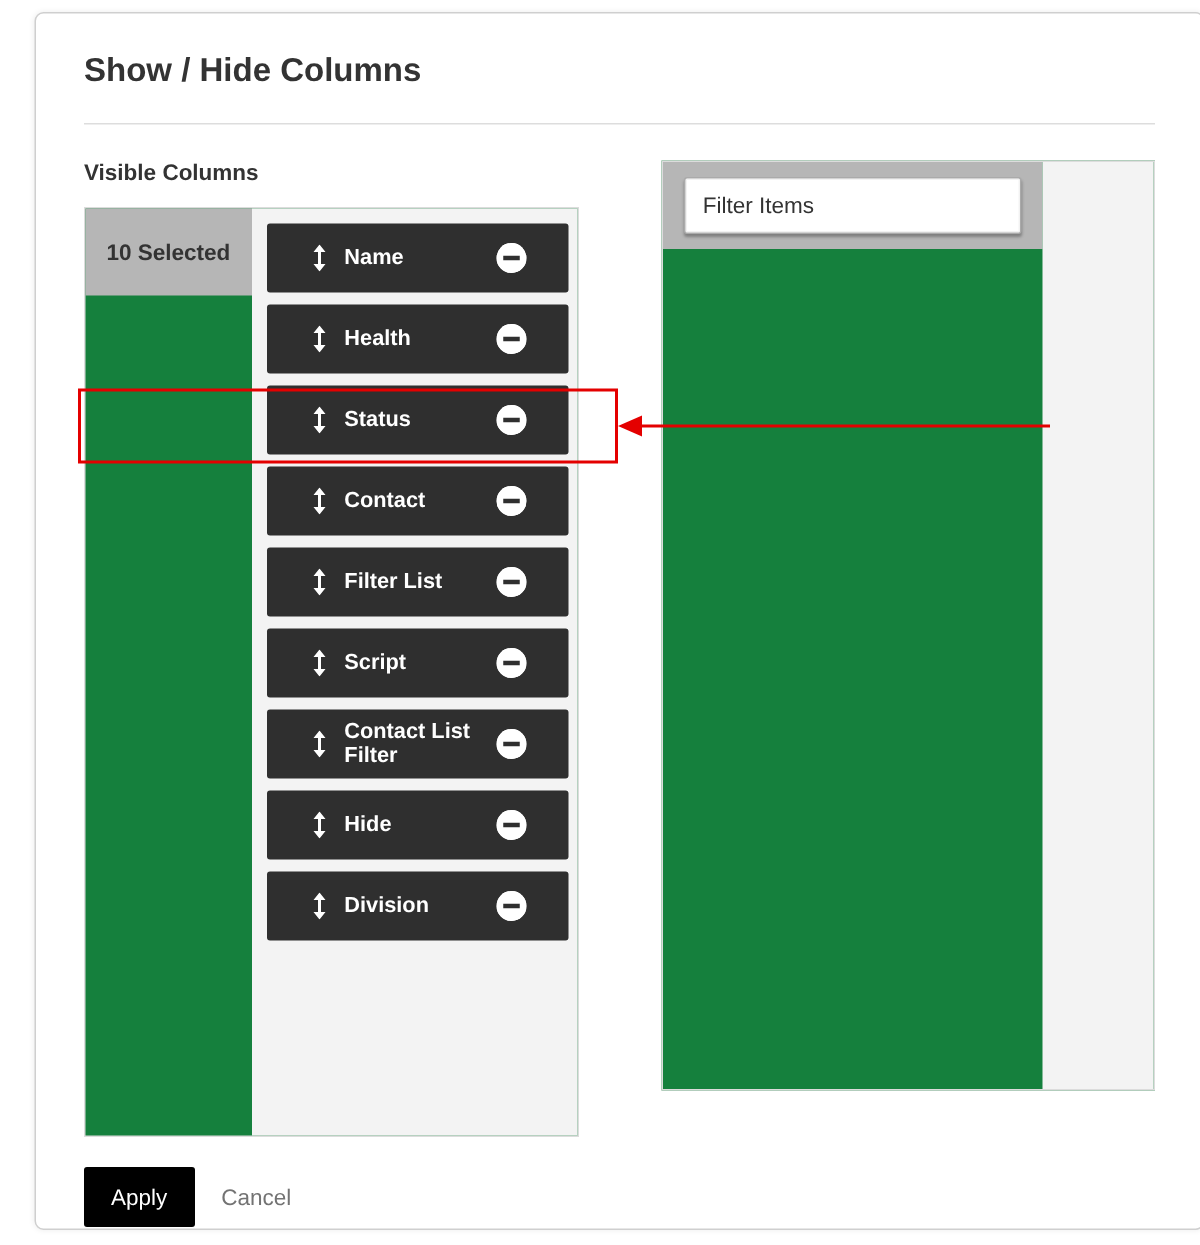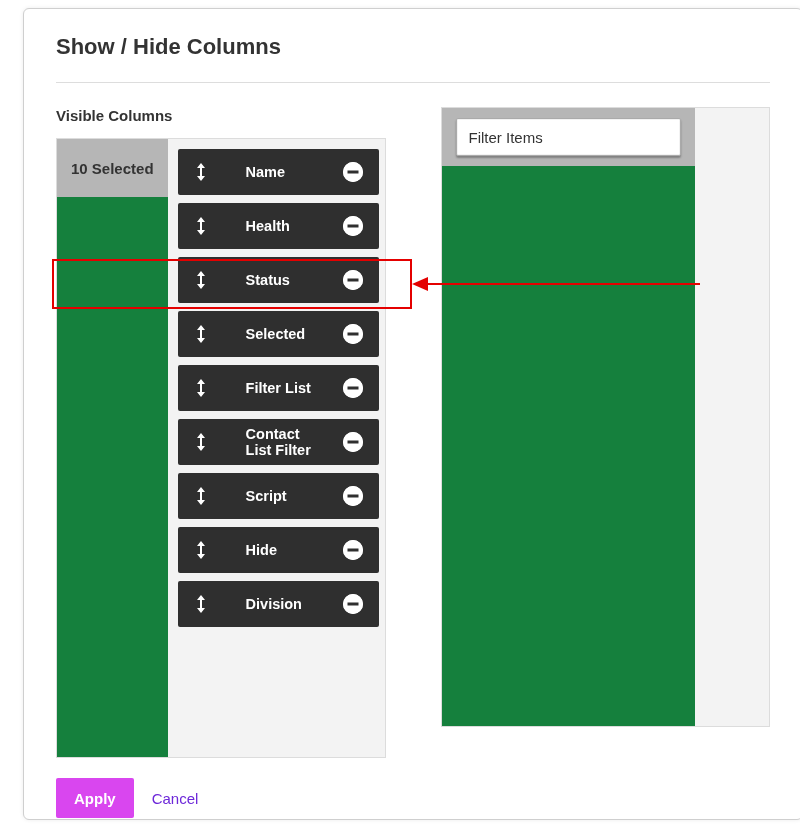--- a/index.html
+++ b/index.html
@@ -64,24 +64,23 @@
     .scroll::-webkit-scrollbar-thumb { background:#bdbdbd; border:2px solid #eaeaea; }
     .scroll::-webkit-scrollbar-button {
       height:16px; background:#eaeaea;
     }
     .item {
       background:#2f2f2f;
       color:#fff;
       height:46px;
       margin:0 6px 8px 0;
       display:flex; align-items:center;
-      padding:0 16px;
+      padding:0 28px;
       position:relative;
       border-radius:2px;
-      gap:28px;
     }
     .item .drag { width:14px; display:inline-flex; justify-content:center; align-items:center; margin-right:10px; color:#fff; }
     .item .drag svg { width:10px; height:18px; fill:#fff; }
     .item .label { font-size:14.5px; font-weight:700; color:#fff; flex:1; }
     .item .remove {
       width:20px; height:20px; border-radius:50%;
       background:#fff; color:#2f2f2f;
       display:inline-flex; align-items:center; justify-content:center;
       cursor:pointer;
     }
@@ -101,34 +100,34 @@
     .arrow-head {
       position:absolute;
       width:0; height:0;
       border-top:7px solid transparent;
       border-bottom:7px solid transparent;
       border-right:16px solid #e40000;
       z-index:50;
     }
     .footer { margin-top:20px; display:flex; align-items:center; gap:18px; }
     .btn-apply {
-      background:#d946ef;
+      background:#000000;
       color:#fff;
       border:none;
       height:40px;
       padding:0 18px;
       font-size:15px;
-      font-weight:700;
+      font-weight:400;
       cursor:pointer;
       border-radius:2px;
     }
     .btn-cancel {
       background:none;
       border:none;
-      color:#6d28d9;
+      color:#737373;
       font-size:15px;
       font-weight:500;
       cursor:pointer;
     }
   </style>
 </head>
 <body>
 
 <div class="panel">
   <div class="title">Show / Hide Columns</div>
@@ -184,21 +183,21 @@
                   <rect x="4.5" y="8.5" width="11" height="3" fill="#2f2f2f"></rect>
                 </svg>
               </span>
             </div>
             <div class="item">
               <span class="drag">
                 <svg viewBox="0 0 10 18">
                   <path d="M5 0 L9 5 H6 V13 H9 L5 18 L1 13 H4 V5 H1 Z"></path>
                 </svg>
               </span>
-              <span class="label">Selected</span>
+              <span class="label">Contact</span>
               <span class="remove">
                 <svg viewBox="0 0 20 20">
                   <circle cx="10" cy="10" r="10" fill="#fff"></circle>
                   <rect x="4.5" y="8.5" width="11" height="3" fill="#2f2f2f"></rect>
                 </svg>
               </span>
             </div>
             <div class="item">
               <span class="drag">
                 <svg viewBox="0 0 10 18">
@@ -212,35 +211,35 @@
                   <rect x="4.5" y="8.5" width="11" height="3" fill="#2f2f2f"></rect>
                 </svg>
               </span>
             </div>
             <div class="item">
               <span class="drag">
                 <svg viewBox="0 0 10 18">
                   <path d="M5 0 L9 5 H6 V13 H9 L5 18 L1 13 H4 V5 H1 Z"></path>
                 </svg>
               </span>
+              <span class="label">Script</span>
+              <span class="remove">
+                <svg viewBox="0 0 20 20">
+                  <circle cx="10" cy="10" r="10" fill="#fff"></circle>
+                  <rect x="4.5" y="8.5" width="11" height="3" fill="#2f2f2f"></rect>
+                </svg>
+              </span>
+            </div>
+            <div class="item">
+              <span class="drag">
+                <svg viewBox="0 0 10 18">
+                  <path d="M5 0 L9 5 H6 V13 H9 L5 18 L1 13 H4 V5 H1 Z"></path>
+                </svg>
+              </span>
               <span class="label">Contact List Filter</span>
-              <span class="remove">
-                <svg viewBox="0 0 20 20">
-                  <circle cx="10" cy="10" r="10" fill="#fff"></circle>
-                  <rect x="4.5" y="8.5" width="11" height="3" fill="#2f2f2f"></rect>
-                </svg>
-              </span>
-            </div>
-            <div class="item">
-              <span class="drag">
-                <svg viewBox="0 0 10 18">
-                  <path d="M5 0 L9 5 H6 V13 H9 L5 18 L1 13 H4 V5 H1 Z"></path>
-                </svg>
-              </span>
-              <span class="label">Script</span>
               <span class="remove">
                 <svg viewBox="0 0 20 20">
                   <circle cx="10" cy="10" r="10" fill="#fff"></circle>
                   <rect x="4.5" y="8.5" width="11" height="3" fill="#2f2f2f"></rect>
                 </svg>
               </span>
             </div>
             <div class="item">
               <span class="drag">
                 <svg viewBox="0 0 10 18">

